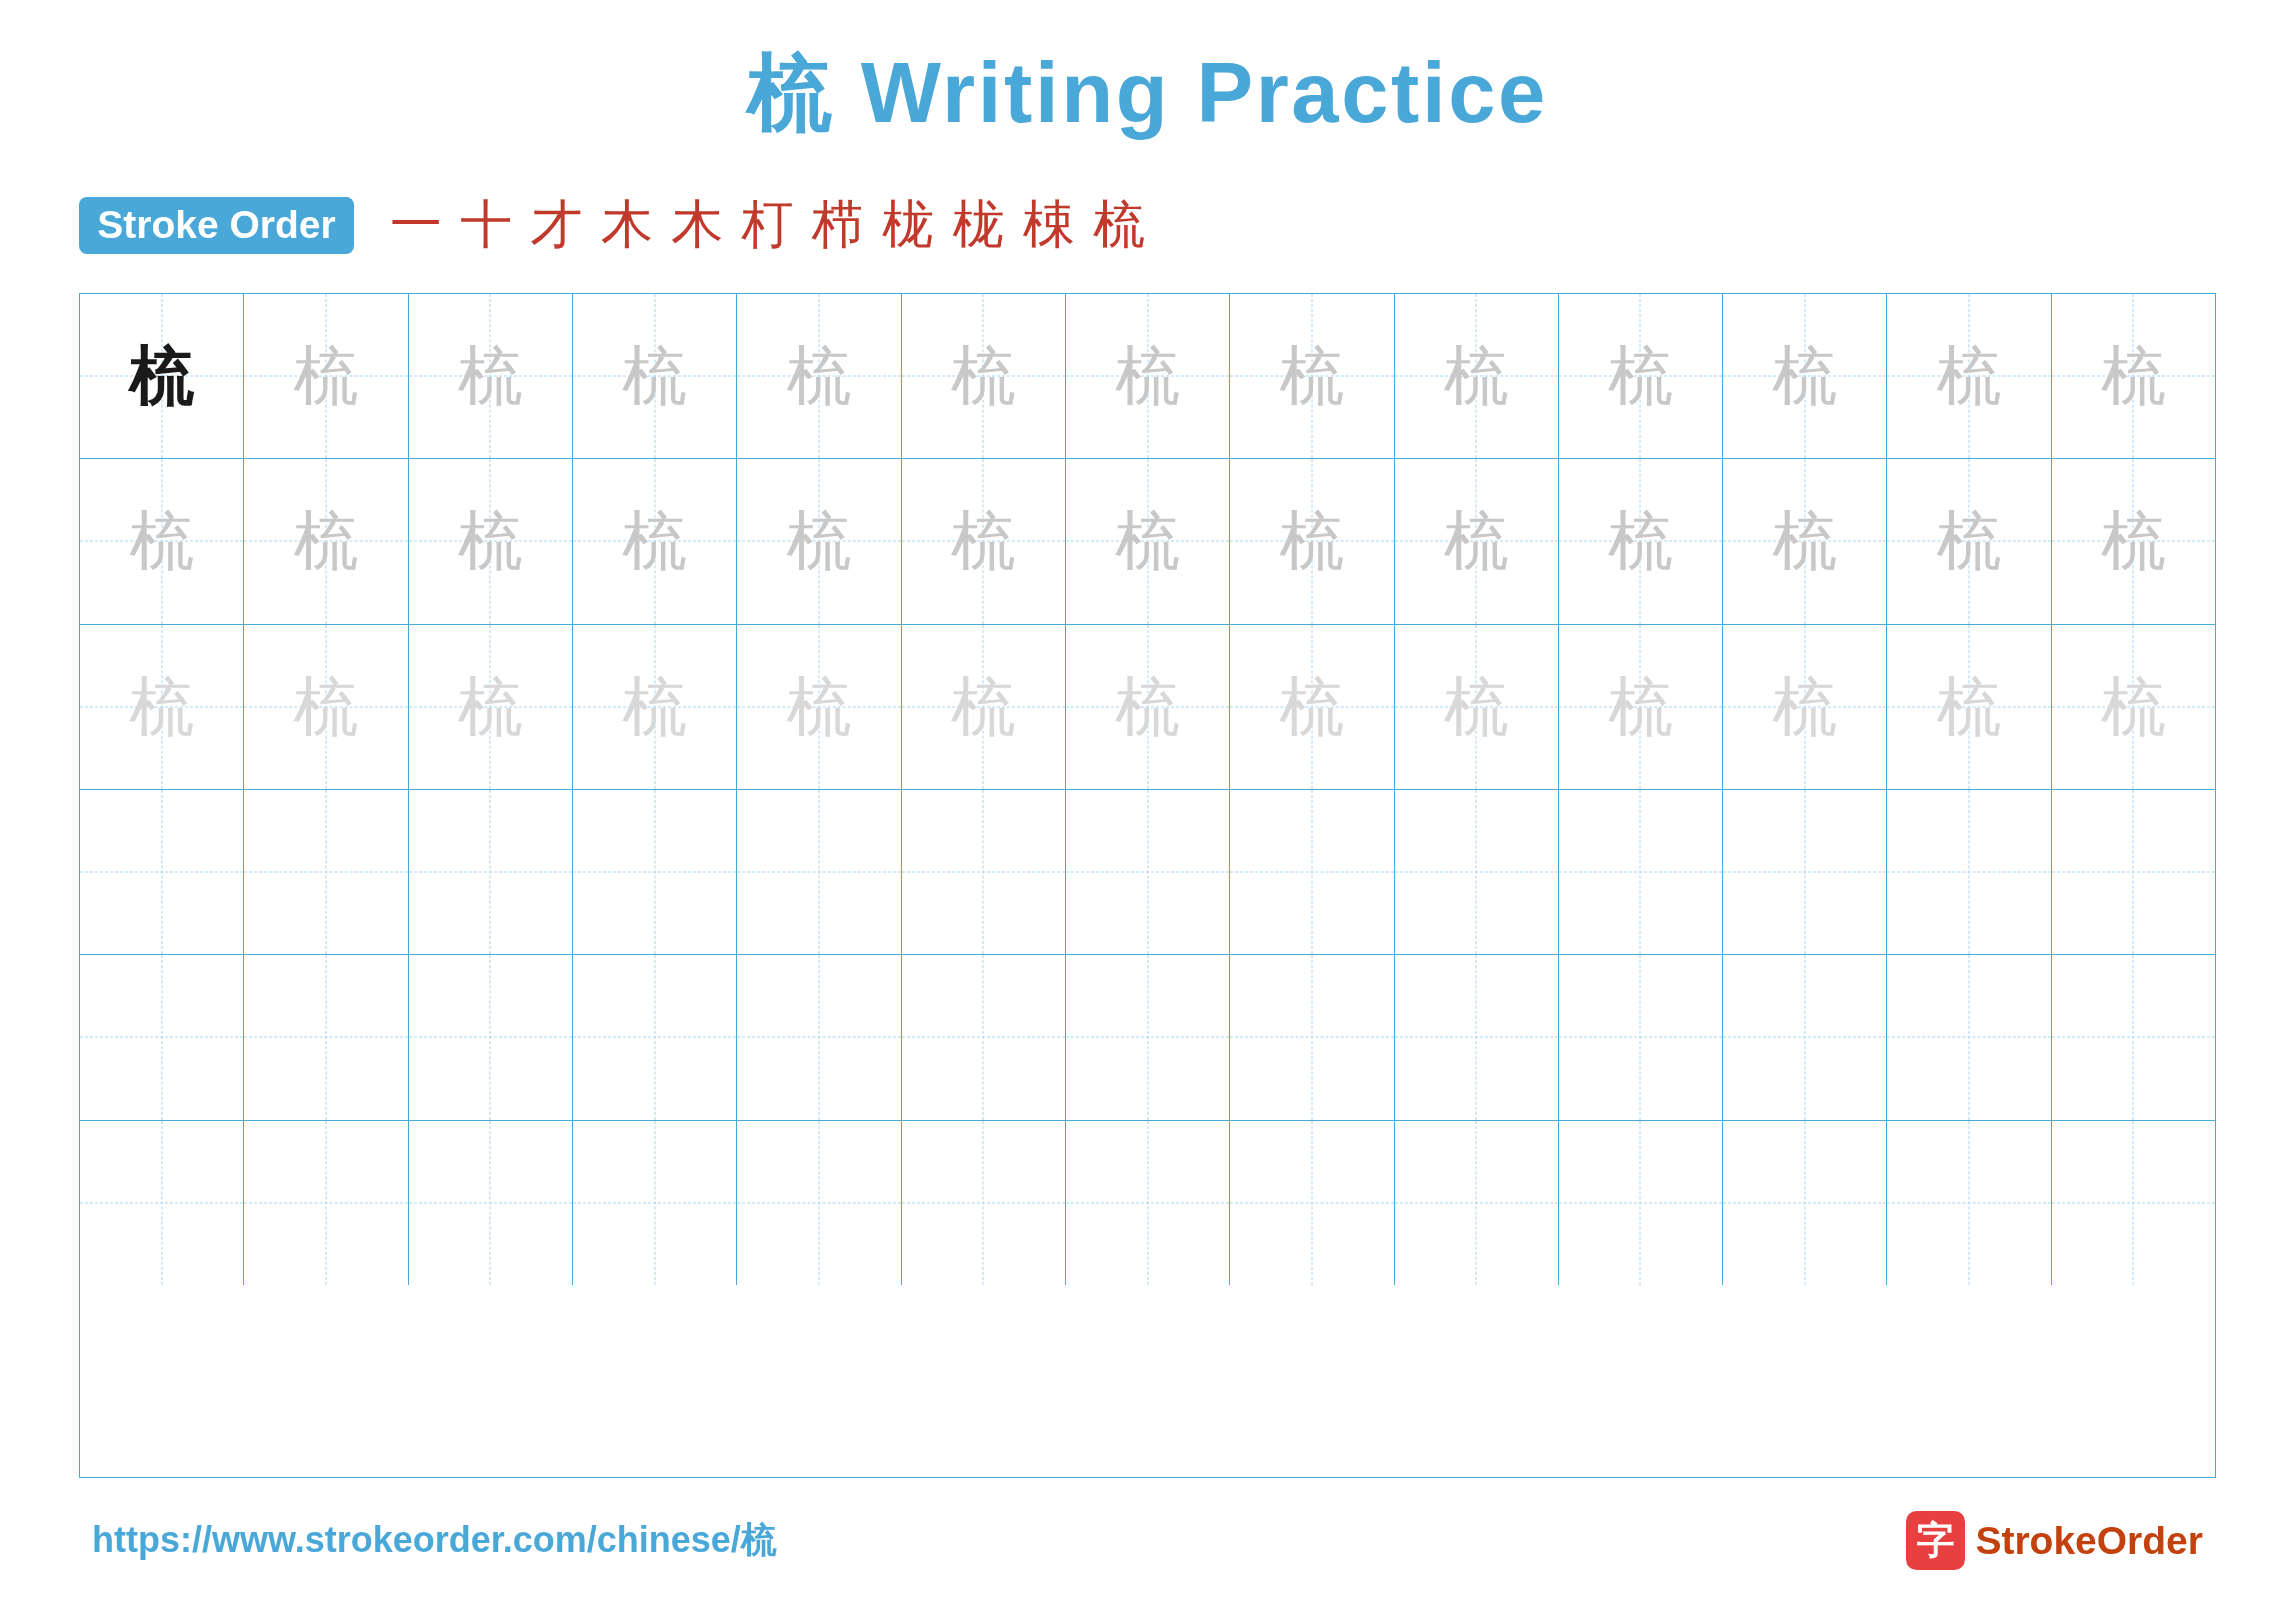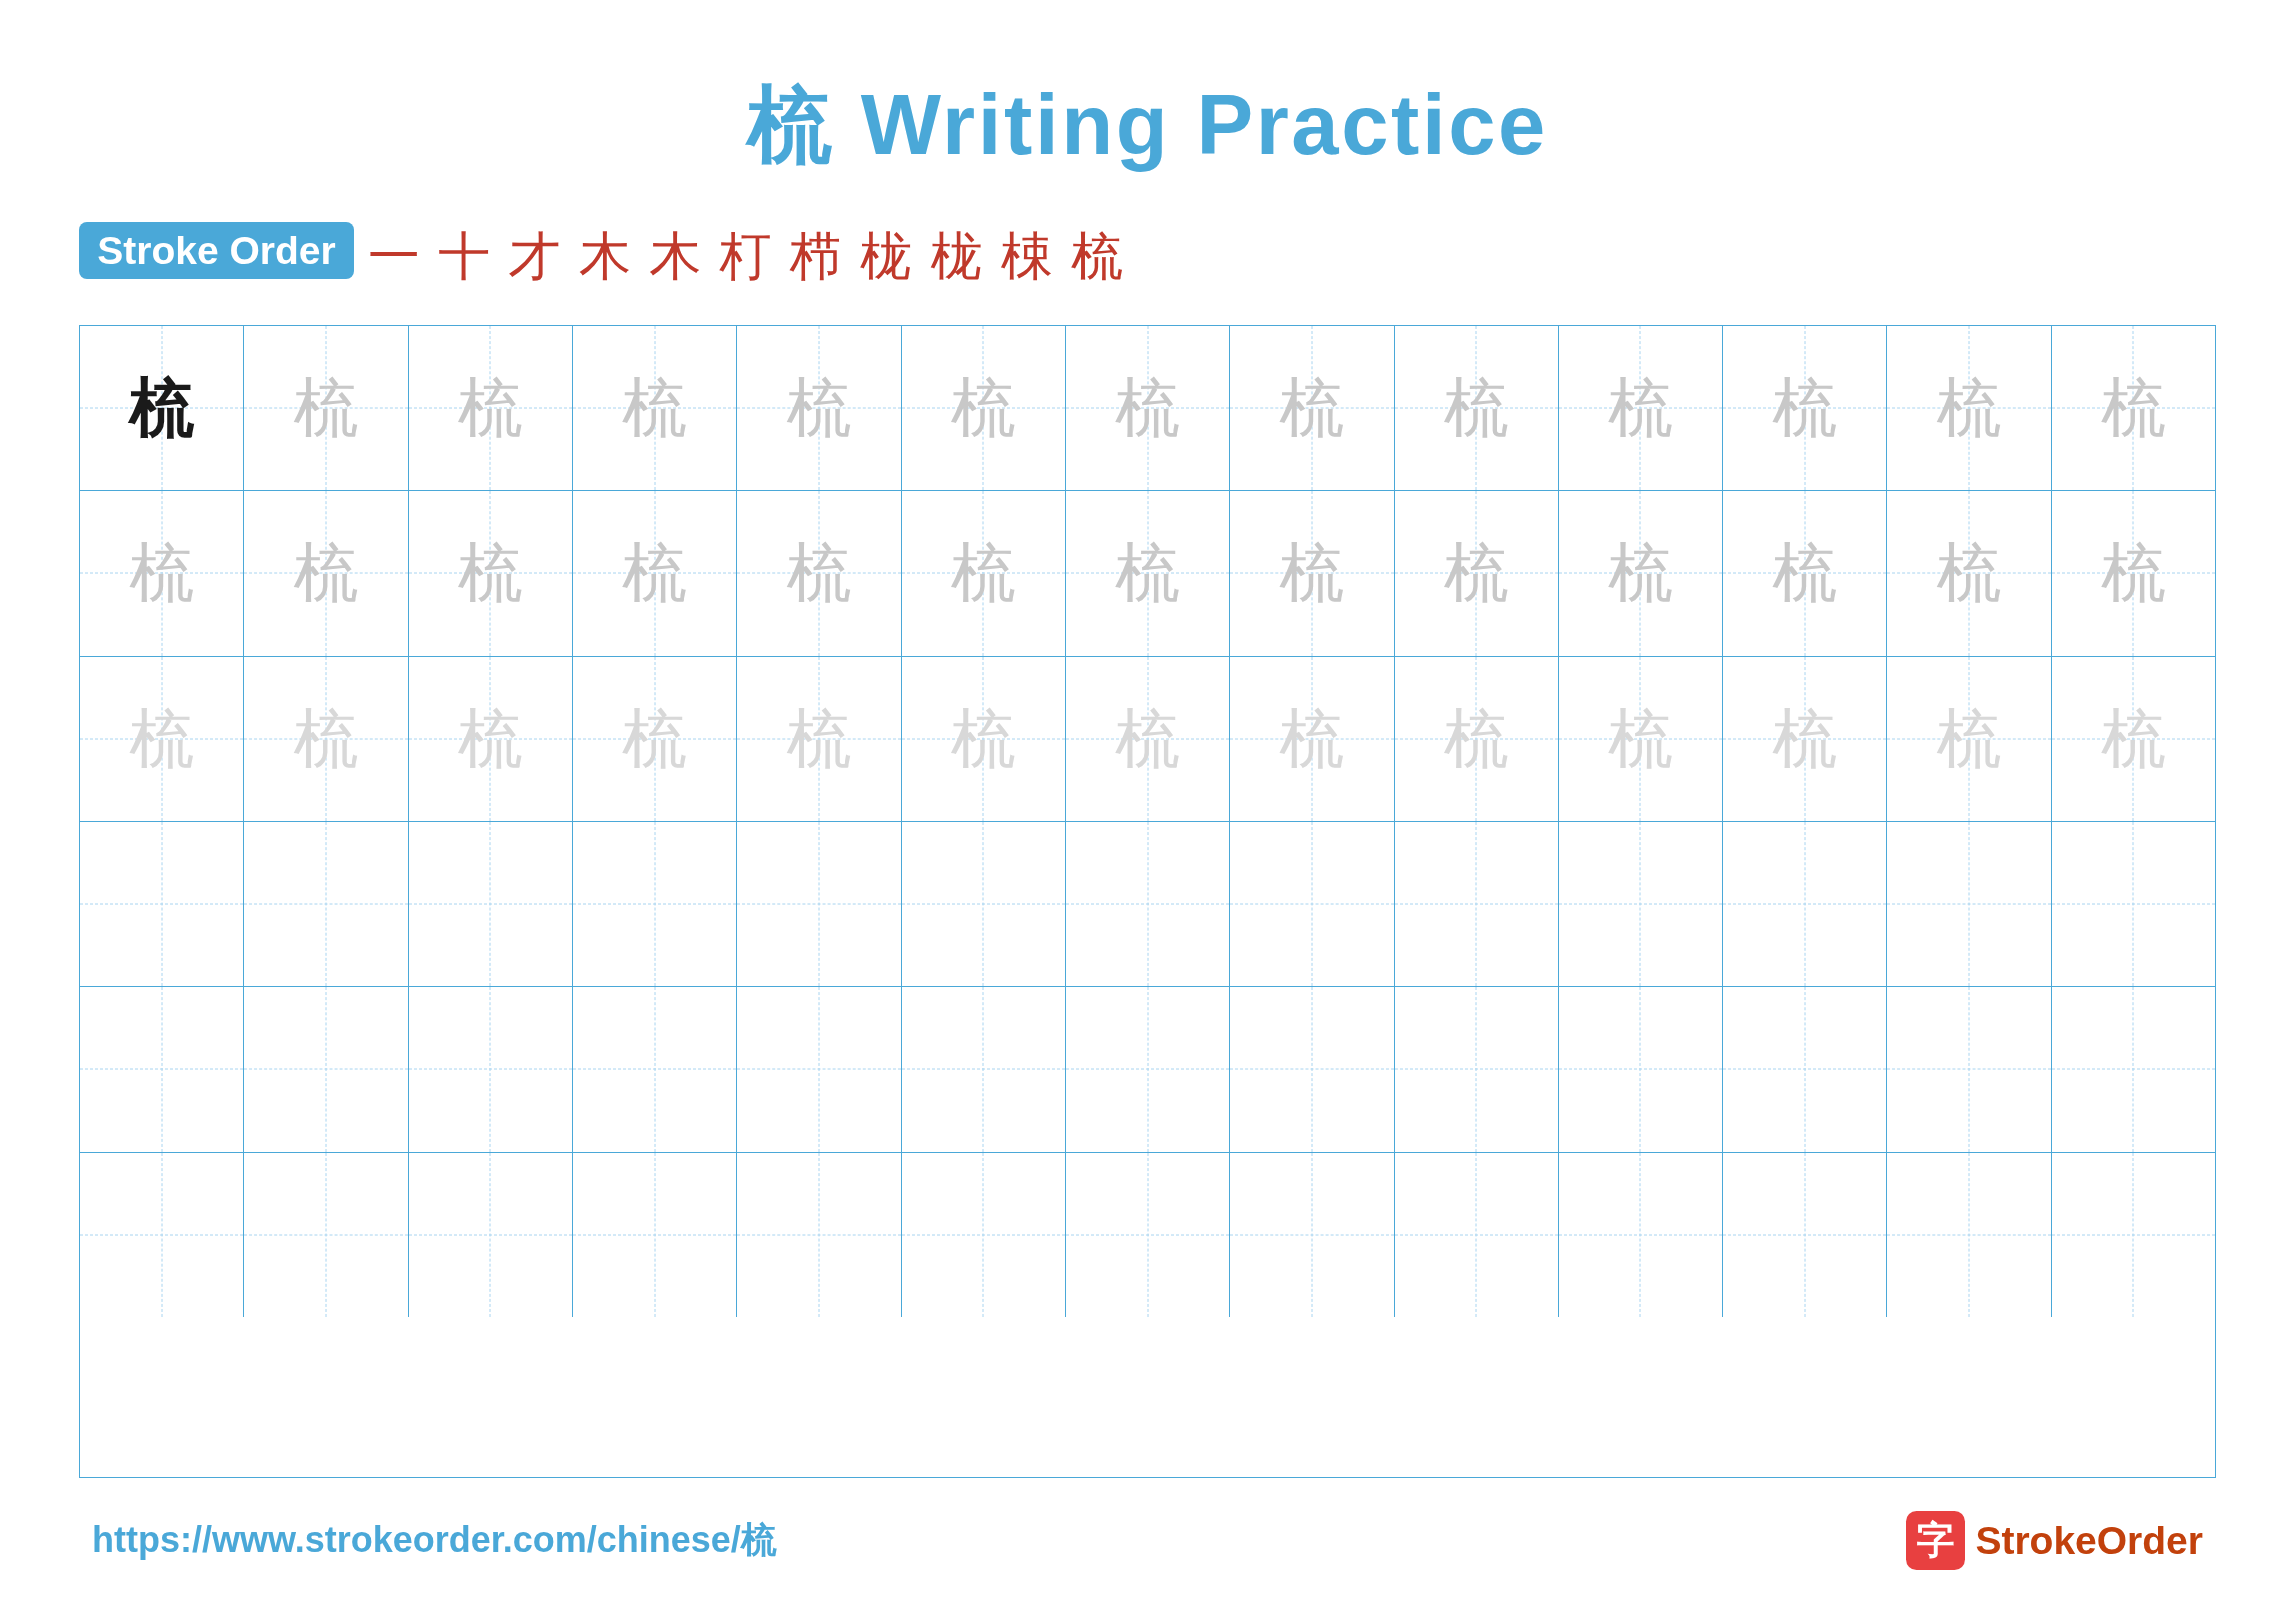--- a/index.html
+++ b/index.html
@@ -12,43 +12,43 @@
       overflow: hidden;
     }
 
     .page {
       width: 2295px;
       height: 1622px;
       background: #fff;
       display: flex;
       flex-direction: column;
       align-items: center;
-      padding: 68px 79px 52px 79px;
+      padding: 36px 79px 52px 79px;
     }
 
     
     .title {
       font-size: 85px;
       color: #4aa8d8;
       font-weight: bold;
       margin-bottom: 39px;
       text-align: center;
       letter-spacing: 2.6px;
     }
     .title .char {
       color: #4aa8d8;
     }
 
     
     .stroke-order-row {
       display: flex;
-      align-items: flex-start;
+      align-items: center;
       width: 100%;
       margin-bottom: 33px;
-      gap: 14px;
+      gap: 36px;
     }
     .stroke-order-badge {
       background: #4aa8d8;
       color: #fff;
       font-size: 39px;
       font-weight: bold;
       padding: 6.5px 18.3px;
       border-radius: 7.9px;
       white-space: nowrap;
     }

